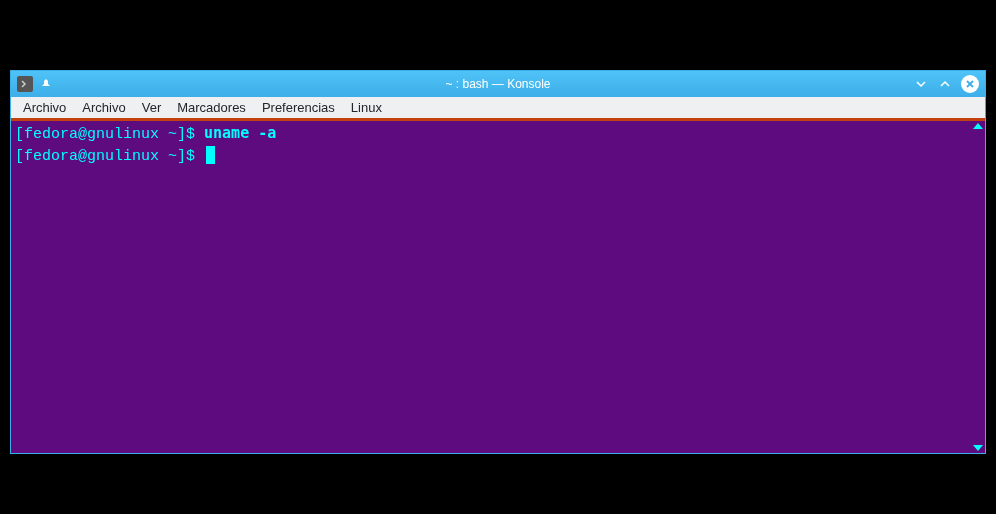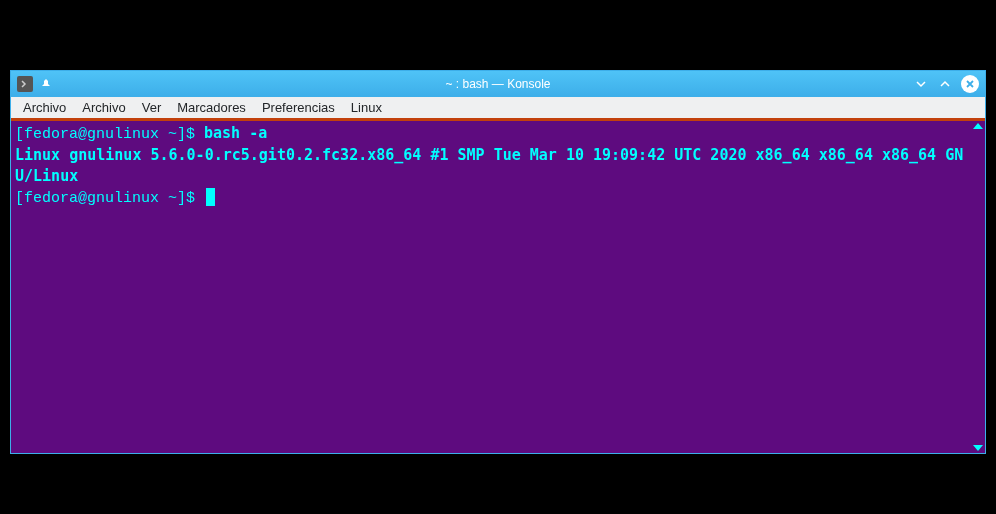--- a/index.html
+++ b/index.html
@@ -213,22 +213,21 @@
     <div class="menu-item">Archivo</div>
     <div class="menu-item">Archivo</div>
     <div class="menu-item">Ver</div>
     <div class="menu-item">Marcadores</div>
     <div class="menu-item">Preferencias</div>
     <div class="menu-item">Linux</div>
   </div>
 
   <div class="terminal-container">
     <div class="terminal">
-      <div class="term-line"><span class="prompt">[fedora@gnulinux ~]$ </span><span class="command">bash -a</span></div>
-      <div class="term-line output">Linux gnulinux 5.6.0-0.rc5.git0.2.fc32.x86_64 #1 SMP Tue Mar 10 19:09:42 UTC 2020 x86_64 x86_64 x86_64 GNU/Linux</div>
+      <div class="term-line"><span class="prompt">[fedora@gnulinux ~]$ </span><span class="command">uname -a</span></div>
       <div class="term-line"><span class="prompt">[fedora@gnulinux ~]$ </span><span class="cursor"></span></div>
     </div>
     <div class="scrollbar">
       <div class="scroll-arrow scroll-arrow-up"></div>
       <div class="scroll-arrow scroll-arrow-down"></div>
     </div>
   </div>
 </div>
 
 </body></html>

